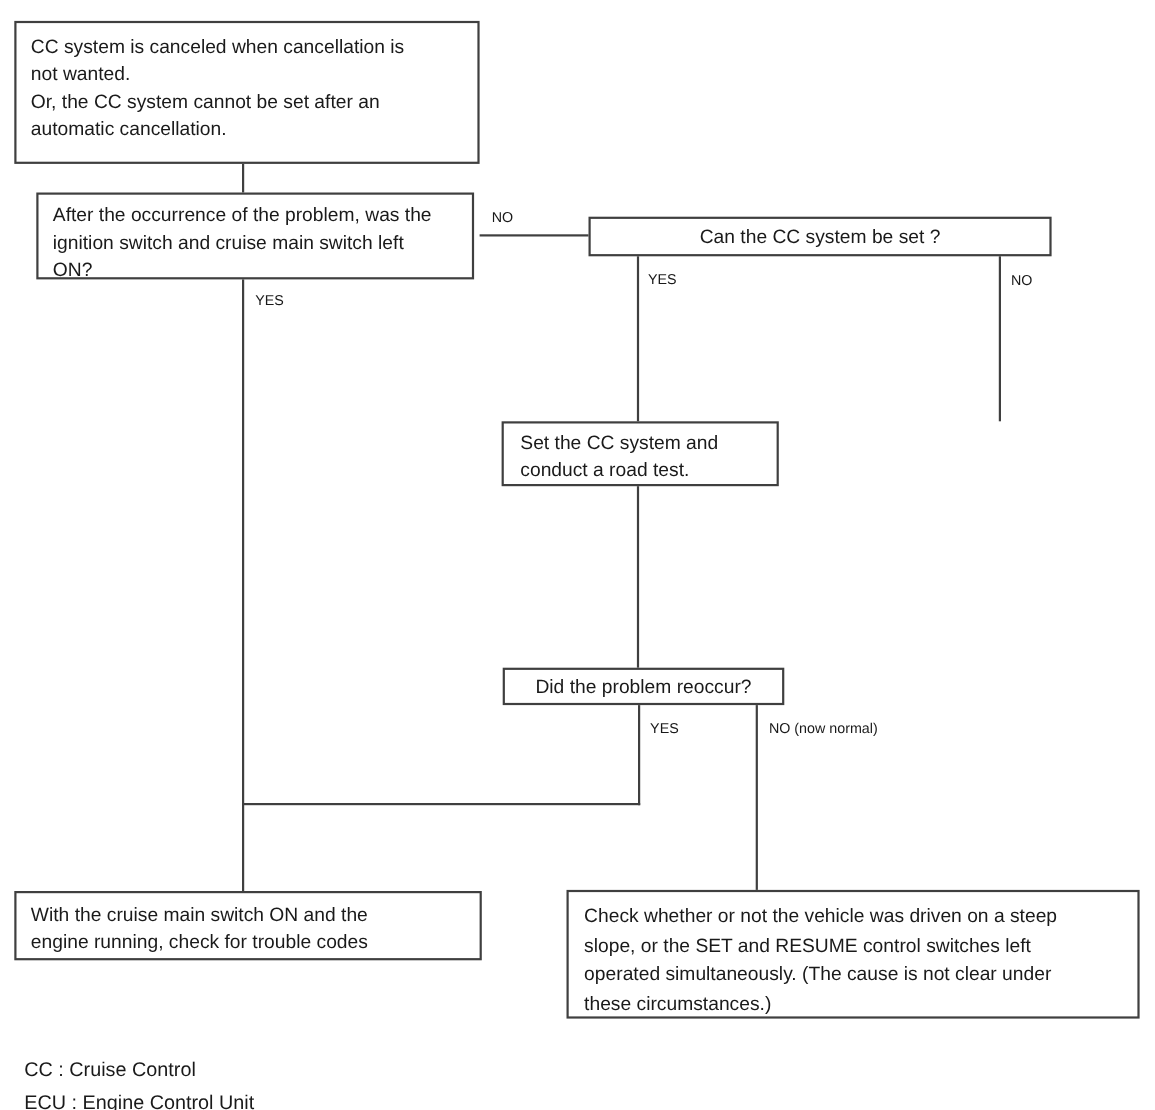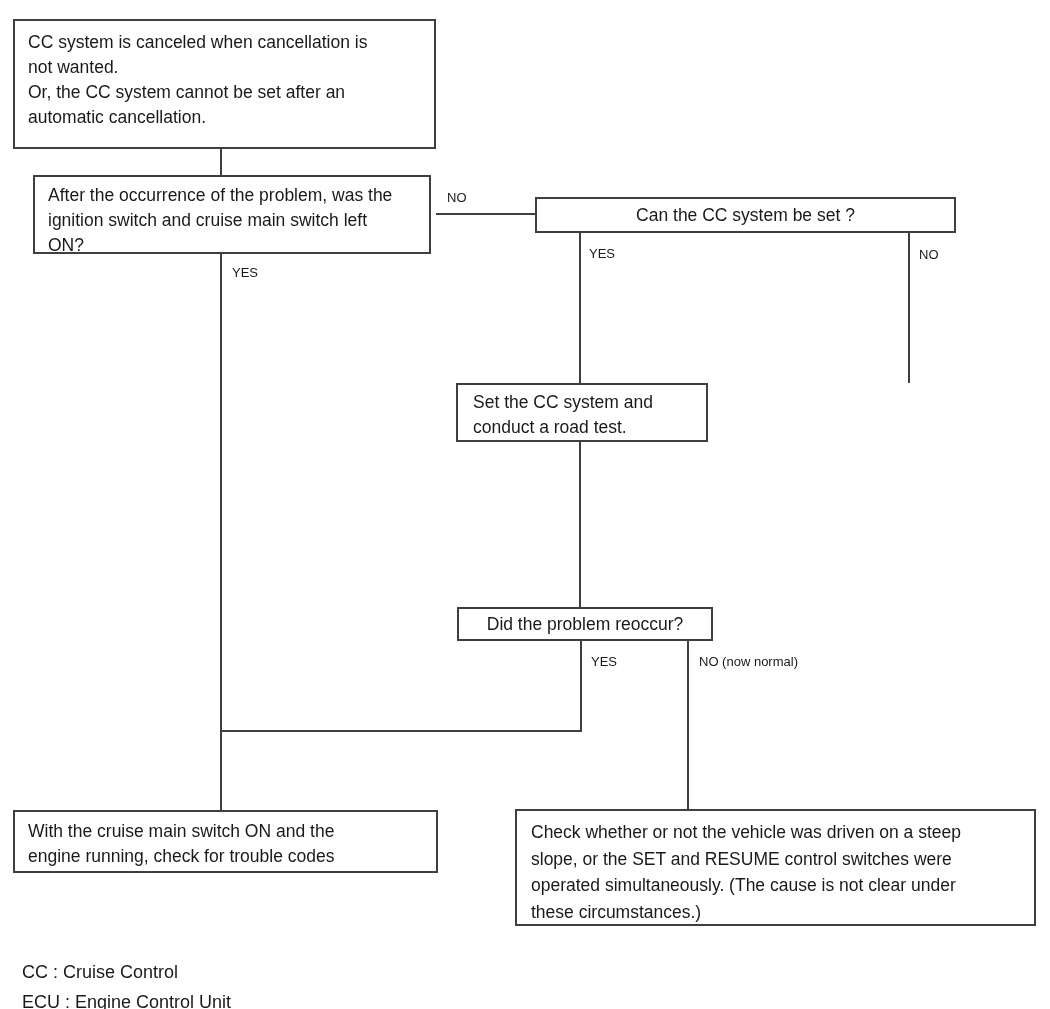--- a/index.html
+++ b/index.html
@@ -80,21 +80,21 @@
   <div class="node pad" style="left:456px; top:383px; width:252px; height:59px; padding-top:5px; padding-left:15px;">Set the CC system and
 conduct a road test.</div>
 
 
   <div class="node center" style="left:457px; top:607px; width:256px; height:34px;">Did the problem reoccur?</div>
 
   <div class="node pad" style="left:13px; top:810px; width:425px; height:63px; padding-top:7px;">With the cruise main switch ON and the
 engine running, check for trouble codes</div>
 
   <div class="node pad" style="left:515px; top:809px; width:521px; height:117px; padding-top:8px; padding-left:14px; line-height:26.5px;">Check whether or not the vehicle was driven on a steep
-slope, or the SET and RESUME control switches were
+slope, or the SET and RESUME control switches left
 operated simultaneously. (The cause is not clear under
 these circumstances.)</div>
 
   <span class="edge-label" style="left:447px; top:188px;">NO</span>
 
   <span class="edge-label" style="left:232px; top:263px;">YES</span>
 
   <span class="edge-label" style="left:589px; top:244px;">YES</span>
 
   <span class="edge-label" style="left:919px; top:245px;">NO</span>

